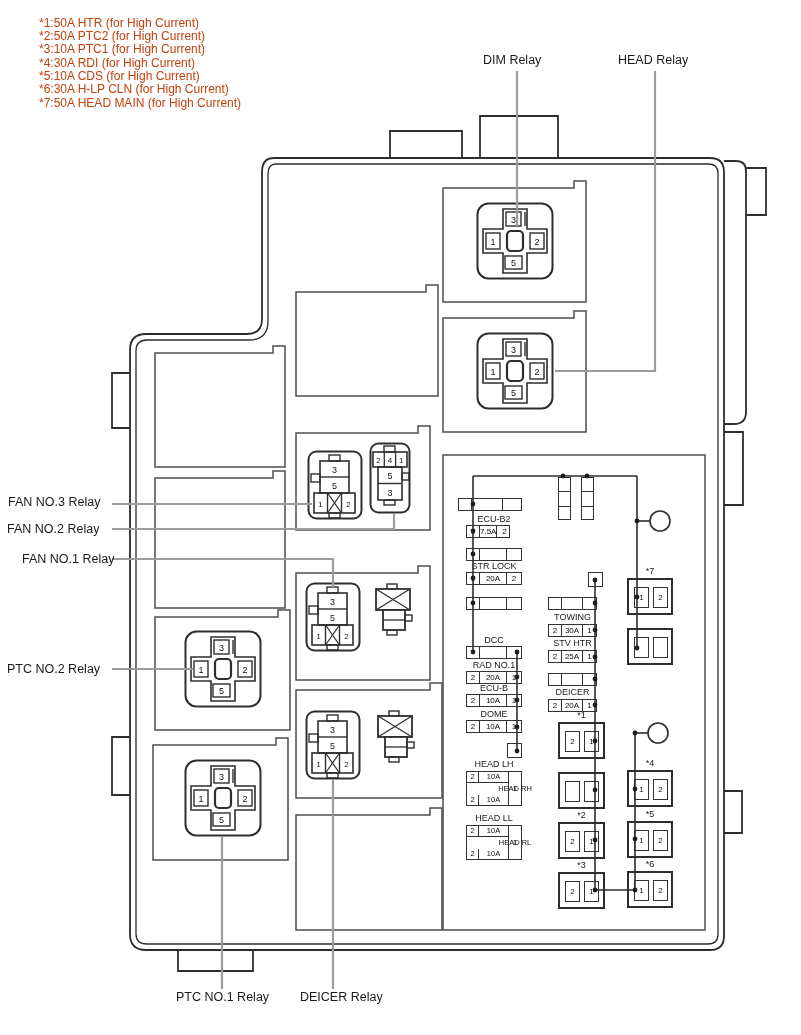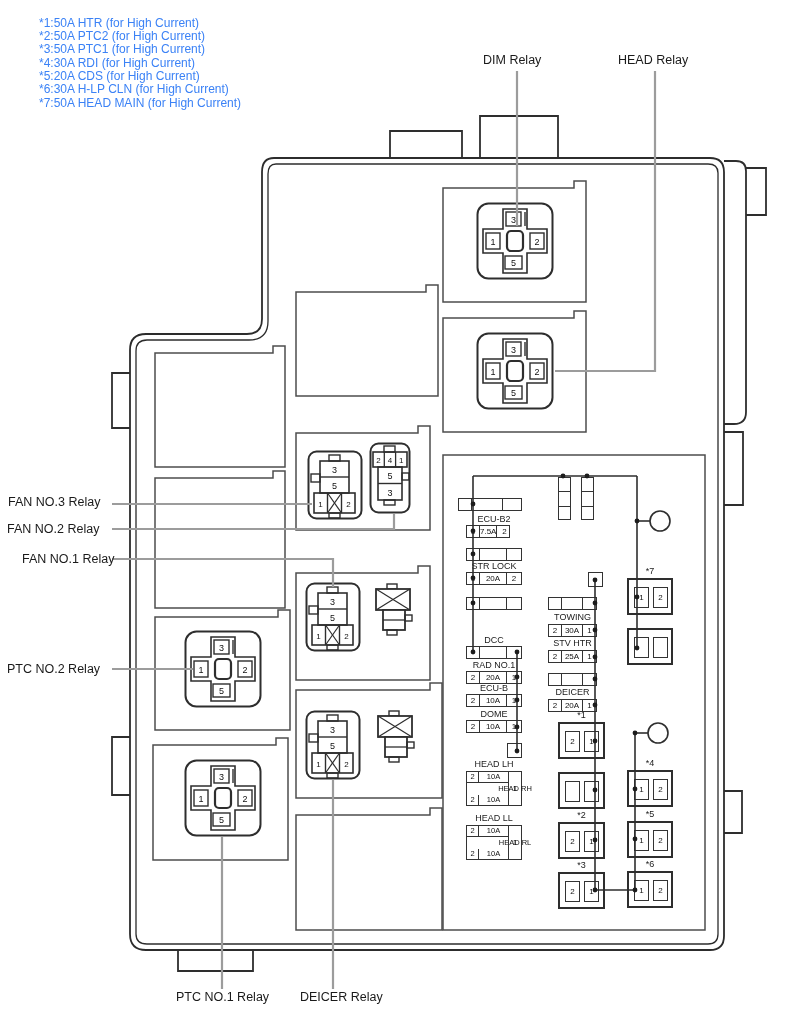--- a/index.html
+++ b/index.html
@@ -1,21 +1,21 @@
 <!DOCTYPE html>
 <html><head>
 <meta charset="utf-8">
 <title>Diagram</title>
 <style>
   html,body{margin:0;padding:0;background:#fff;}
   #stage{position:relative;width:801px;height:1035px;background:#fff;overflow:hidden;
          font-family:"Liberation Sans",sans-serif;color:#111;}
   svg{position:absolute;left:0;top:0;}
   .lbl{position:absolute;white-space:nowrap;font:12.5px/1.1 "Liberation Sans",sans-serif;color:#1a1a1a;}
-  .legend-line{position:absolute;left:39px;white-space:nowrap;font:12px/1.1 "Liberation Sans",sans-serif;color:#3b82f6;}
+  .legend-line{position:absolute;left:39px;white-space:nowrap;font:12px/1.1 "Liberation Sans",sans-serif;color:#c2410c;}
   .flabel{position:absolute;text-align:center;font:9px/1 "Liberation Sans",sans-serif;color:#1a1a1a;white-space:nowrap;}
   .fuse{position:absolute;display:flex;box-sizing:border-box;height:13px;
         border:1.5px solid #333;background:#fff;}
   .fuse .c{box-sizing:border-box;border-right:1.5px solid #333;display:flex;align-items:center;
            justify-content:center;font:8px/1 "Liberation Sans",sans-serif;color:#111;}
   .fuse .c:last-child{border-right:none;}
   .cf{flex:0 0 13px;} .cm{flex:1 1 auto;} .cl{flex:0 0 14px;}
   .sq{position:absolute;width:15px;height:15px;box-sizing:border-box;border:1.5px solid #333;background:#fff;}
   .strip{position:absolute;width:13px;height:43px;box-sizing:border-box;border:1.5px solid #333;background:#fff;}
   .strip i{position:absolute;left:0;right:0;height:0;border-top:1.3px solid #333;display:block;}
@@ -384,23 +384,23 @@
       <path d="M112,559 H333 V587"></path>
       <path d="M112,669 H193"></path>
       <path d="M222,837 V989"></path>
       <path d="M333,780 V989"></path>
     </g>
   </svg>
 
   <div>
     <div class="legend-line" style="top:17px">*1:50A HTR (for High Current)</div>
     <div class="legend-line" style="top:30px">*2:50A PTC2 (for High Current)</div>
-    <div class="legend-line" style="top:43px">*3:50A PTC1 (for High Current)</div>
+    <div class="legend-line" style="top:43px">*3:10A PTC1 (for High Current)</div>
     <div class="legend-line" style="top:57px">*4:30A RDI (for High Current)</div>
-    <div class="legend-line" style="top:70px">*5:20A CDS (for High Current)</div>
+    <div class="legend-line" style="top:70px">*5:10A CDS (for High Current)</div>
     <div class="legend-line" style="top:83px">*6:30A H-LP CLN (for High Current)</div>
     <div class="legend-line" style="top:97px">*7:50A HEAD MAIN (for High Current)</div>
   </div>
 
   <div class="lbl" style="left:483px;top:54px">DIM Relay</div>
   <div class="lbl" style="left:618px;top:54px">HEAD Relay</div>
   <div class="lbl" style="left:8px;top:496px">FAN NO.3 Relay</div>
   <div class="lbl" style="left:7px;top:523px">FAN NO.2 Relay</div>
   <div class="lbl" style="left:22px;top:553px">FAN NO.1 Relay</div>
   <div class="lbl" style="left:7px;top:663px">PTC NO.2 Relay</div>

